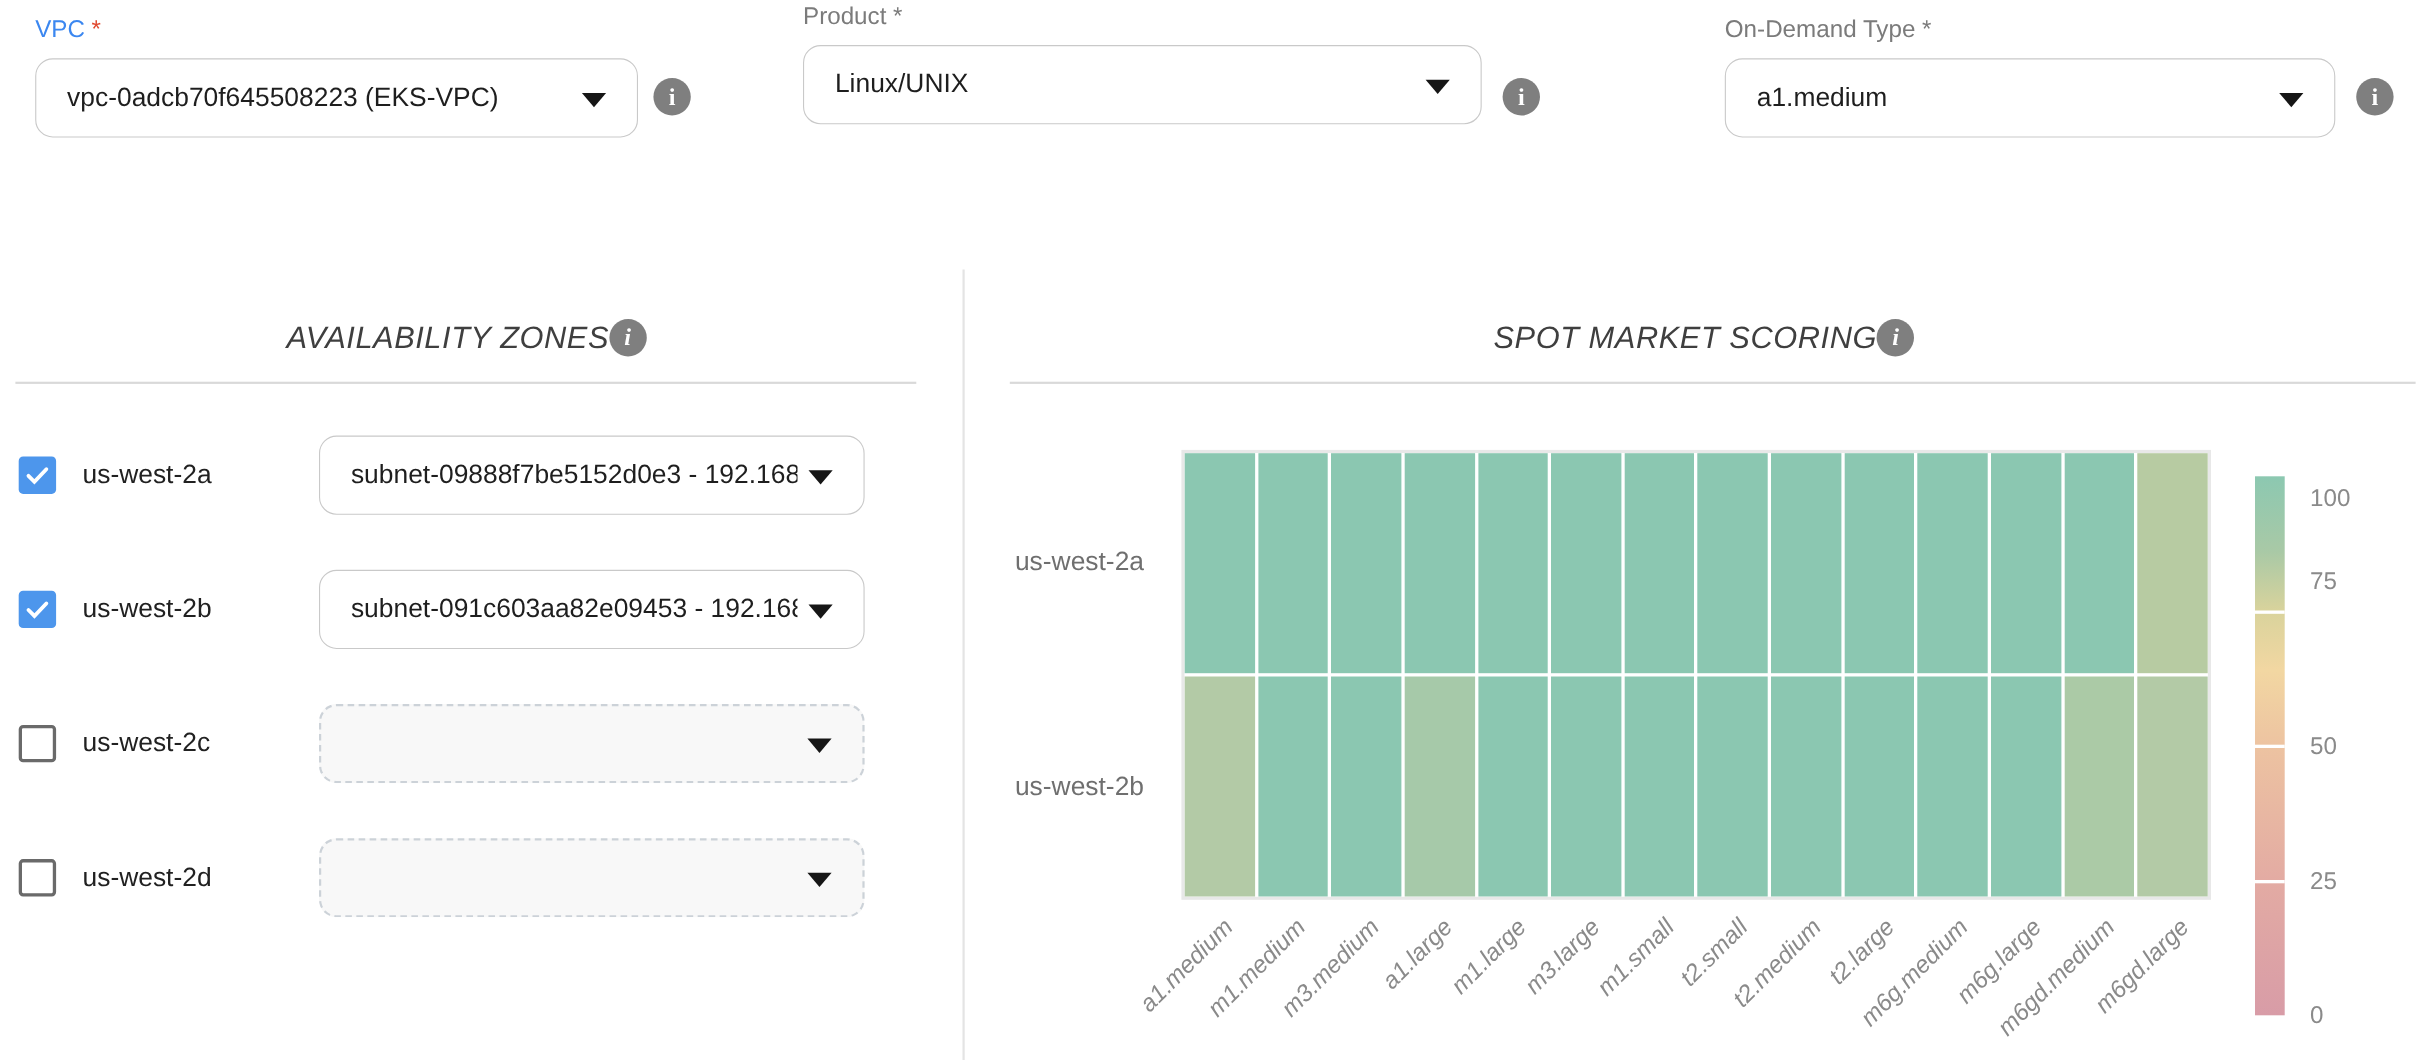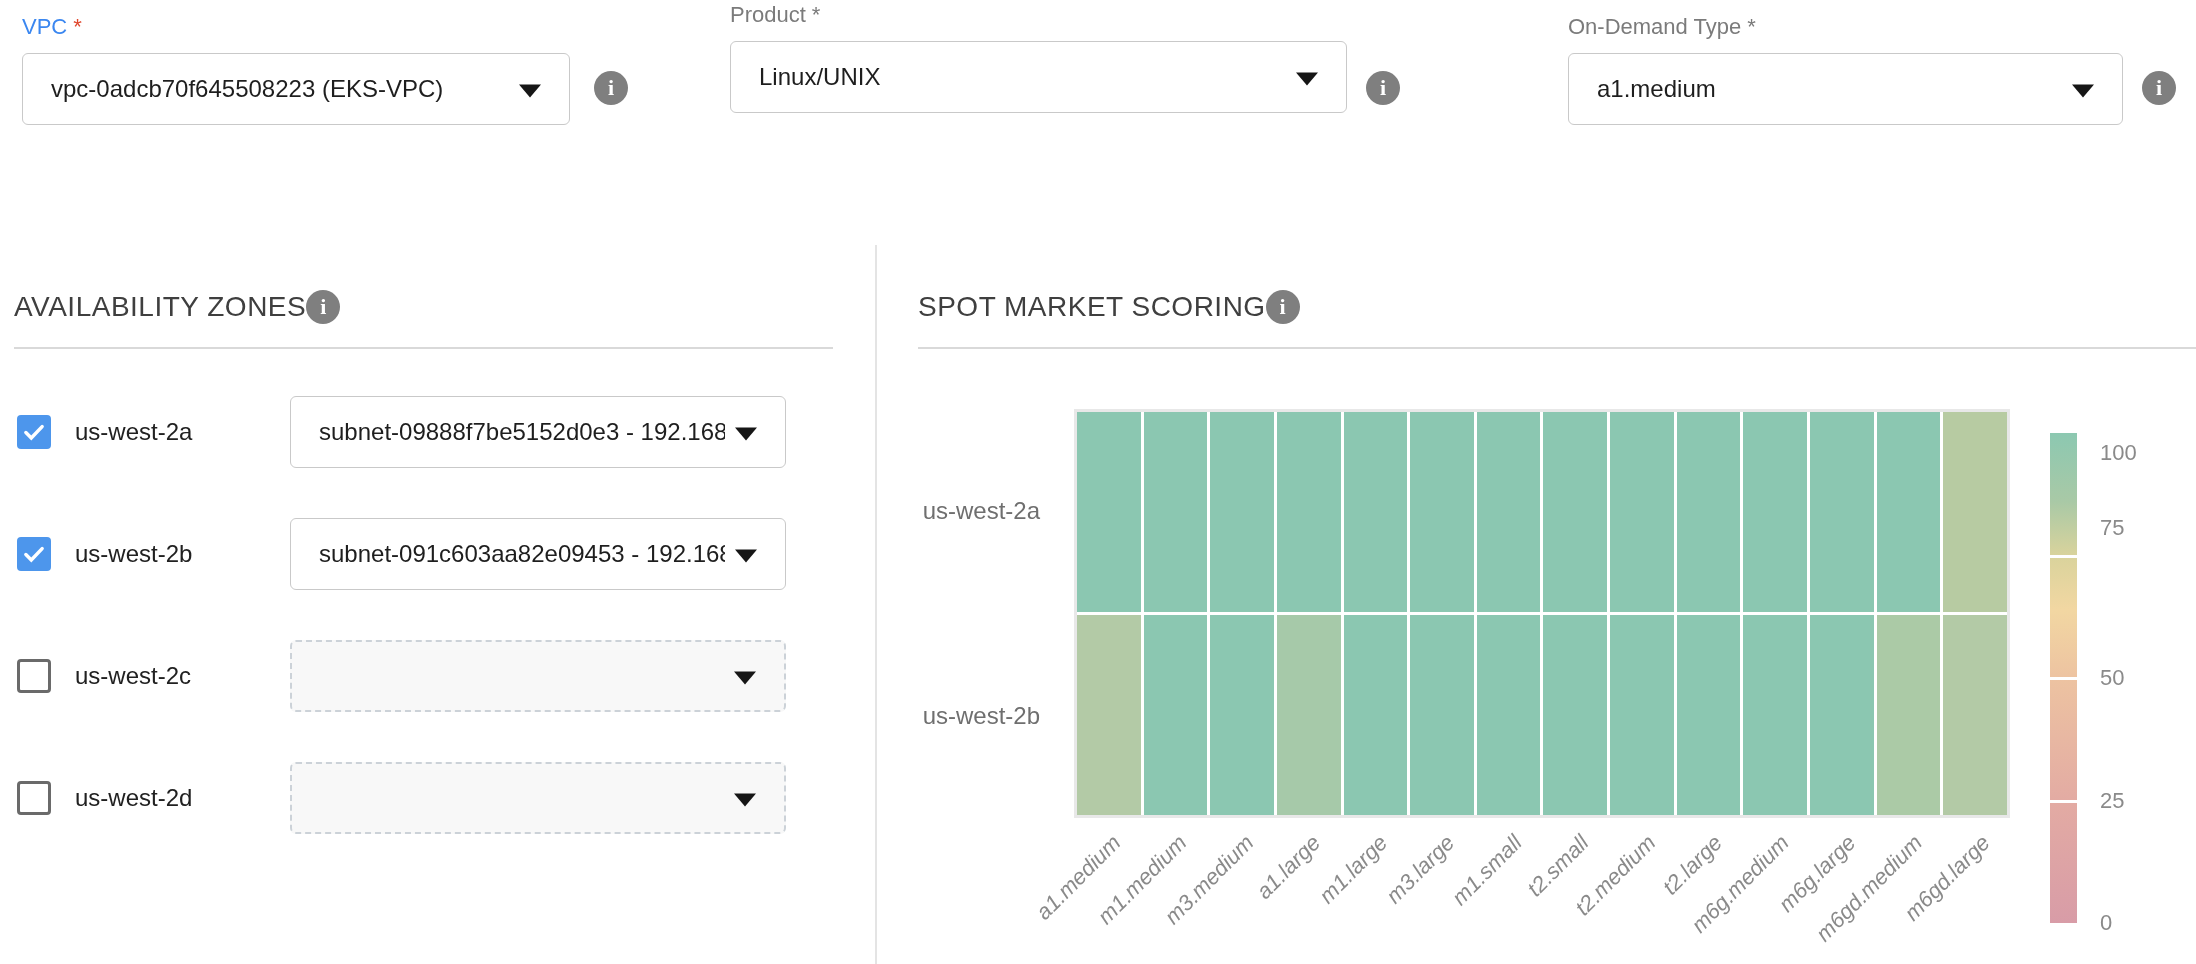--- a/index.html
+++ b/index.html
@@ -7,41 +7,41 @@
   body {
     position:relative; width:2196px; height:964px; overflow:hidden;
     font-family:"Liberation Sans", sans-serif; color:#1e1e1e;
   }
 
   
   .field { position:absolute; }
   .field-label { font-size:22px; color:#7b7b7b; margin-bottom:13px; }
   .field-label .req { margin-left:6px; }
   .select-box {
-    position:relative; height:72px; border:1px solid #c9c9c9; border-radius:6px;
+    position:relative; height:72px; border:1px solid #c9c9c9; border-radius:16px;
     background:#fff; display:flex; align-items:center; padding:0 60px 0 28px;
     font-size:24px; color:#1e1e1e; cursor:pointer;
   }
   .select-box .caret {
     position:absolute; right:28px; top:50%; transform:translateY(-35%);
     width:0; height:0; border-left:11px solid transparent; border-right:11px solid transparent;
     border-top:13px solid #161616;
   }
   .select-box.empty {
     border:2px dashed #ccd2d8; background:#f8f8f8; cursor:default;
   }
   .info-icon {
     position:absolute; width:34px; height:34px; border-radius:50%;
     background:#7f7f7f; color:#fff; display:flex; align-items:center; justify-content:center;
     font-family:"Liberation Serif", serif; font-weight:bold; font-size:22px; cursor:pointer;
     user-select:none;
   }
 
   
-  .section-header { position:absolute; display:flex; align-items:center; justify-content:flex-start; }
+  .section-header { position:absolute; display:flex; align-items:center; justify-content:center;font-style:italic; }
   .section-title { font-size:28px; color:#3f3f3f; letter-spacing:.5px; }
   .section-divider { position:absolute; height:0; border-top:2px solid #d9d9d9; }
   .v-divider { position:absolute; width:2px; background:#e4e4e4; }
 
   
   .az-row { position:absolute; left:17px; display:flex; align-items:center; height:73px; }
   .az-check {
     width:34px; height:34px; border-radius:4px; flex:0 0 34px; cursor:pointer;
     display:flex; align-items:center; justify-content:center;
   }
@@ -69,21 +69,21 @@
     font-size:22px; font-style:italic; color:#8a8a8a;
     transform:rotate(-45deg); transform-origin:100% 0;
   }
   .colorbar { position:absolute; }
   .colorbar .tick-line { position:absolute; left:0; width:100%; height:3px; background:#fff; }
   .cb-labels span { position:absolute; font-size:22px; color:#8a8a8a; transform:translateY(-50%); }
 </style>
 </head>
 <body>
 
-<div class="field" style="left:22px; top:14px; width:548px;">
+<div class="field" style="left:32px; top:14px; width:548px;">
   <div class="field-label">
     <span style="color:#3b87f0;">VPC</span><span class="req" style="color:#e0482e;">*</span>
   </div>
   <div class="select-box">
     <span>vpc-0adcb70f645508223 (EKS-VPC)</span>
     <span class="caret"></span>
   </div>
 </div>
 <div class="info-icon" style="left:594px; top:71px;">i</div>
 

